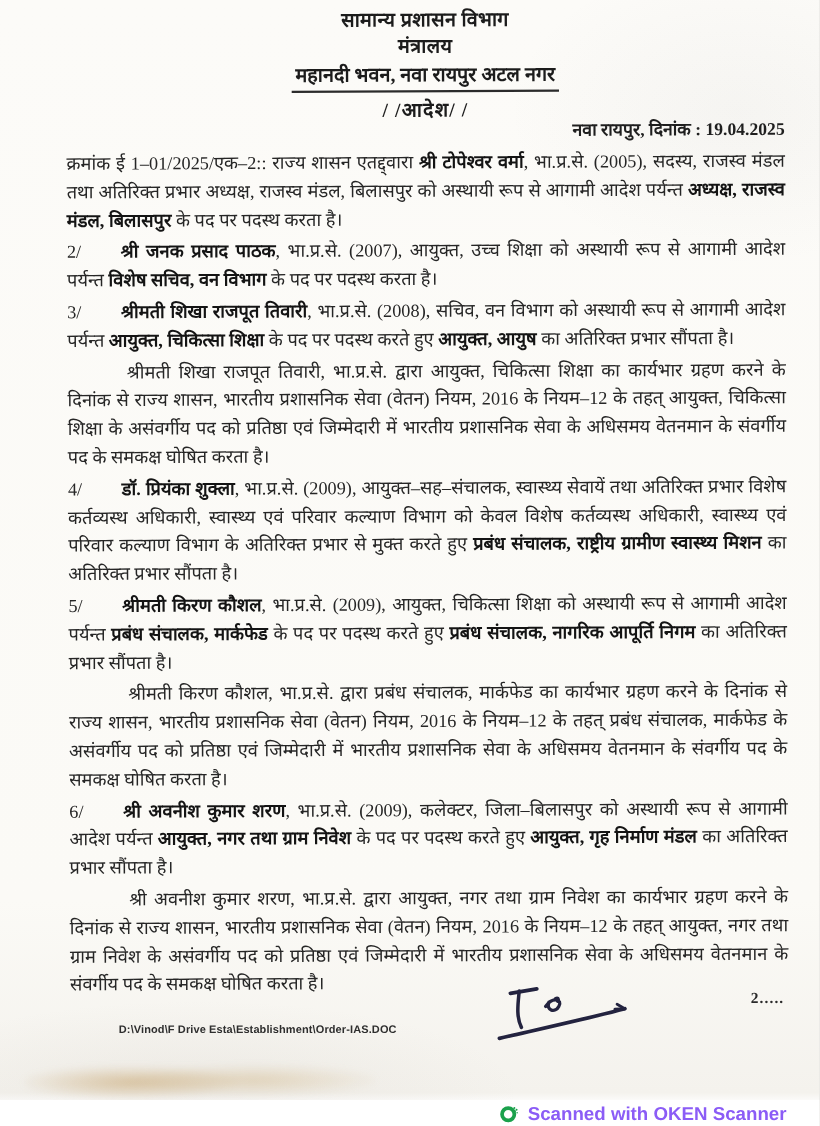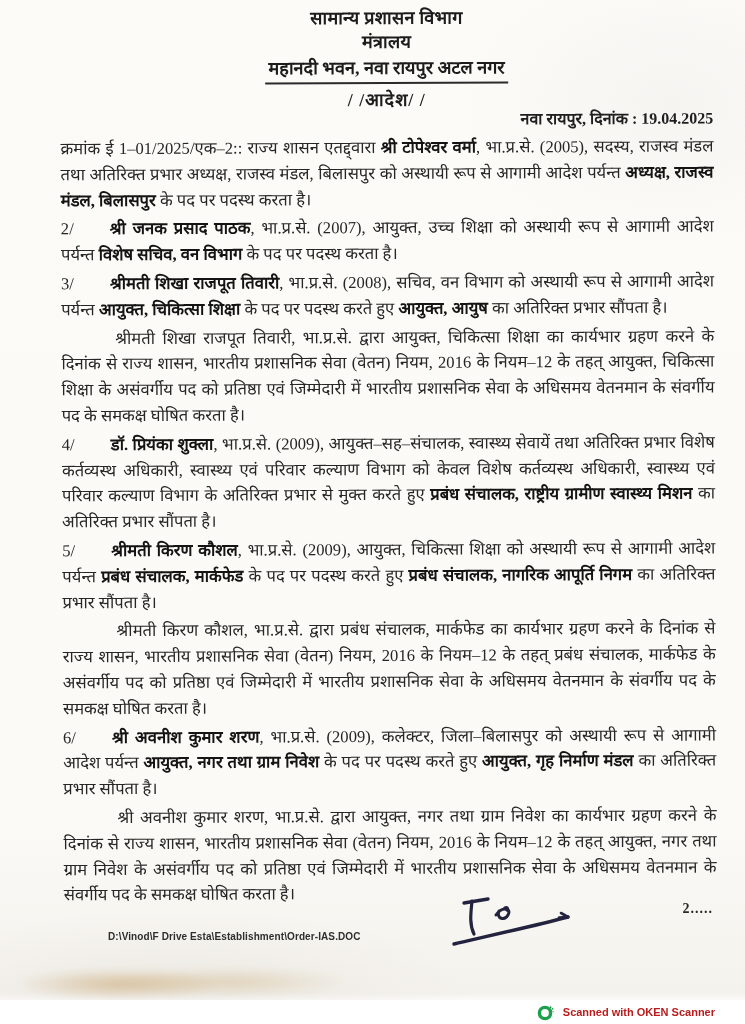--- a/index.html
+++ b/index.html
@@ -59,21 +59,21 @@
   }
   .scanner-strip{
     position:absolute;left:0;right:0;bottom:0;height:24px;
     background:#ffffff;
     display:flex;align-items:center;justify-content:flex-end;
     padding-right:30px;box-sizing:border-box;gap:9px;
   }
   .oken-logo{width:17px;height:17px;flex:0 0 auto;display:block;}
   .badge-label{
     font-family:"Liberation Sans", sans-serif;
-    font-size:11px;font-weight:bold;color:#b91c1c;
+    font-size:17px;font-weight:bold;color:#8b5cf6;
     white-space:nowrap;line-height:17px;
   }
 </style>
 </head>
 <body>
 
 <div class="page">
 
   <div class="doc">
 

